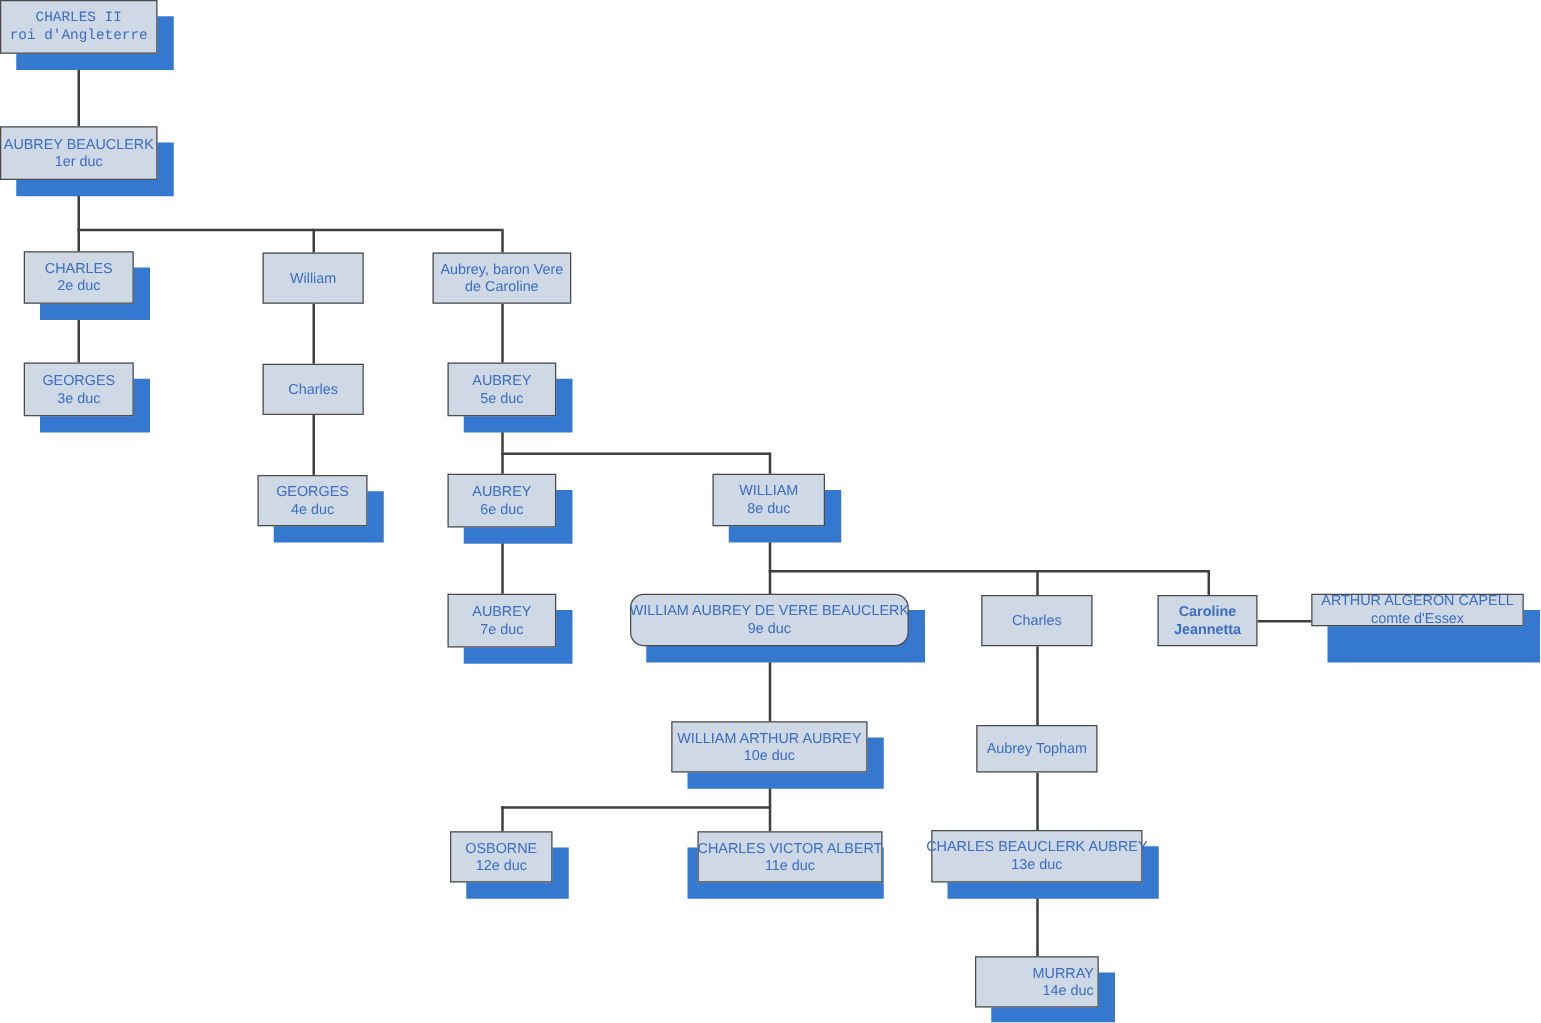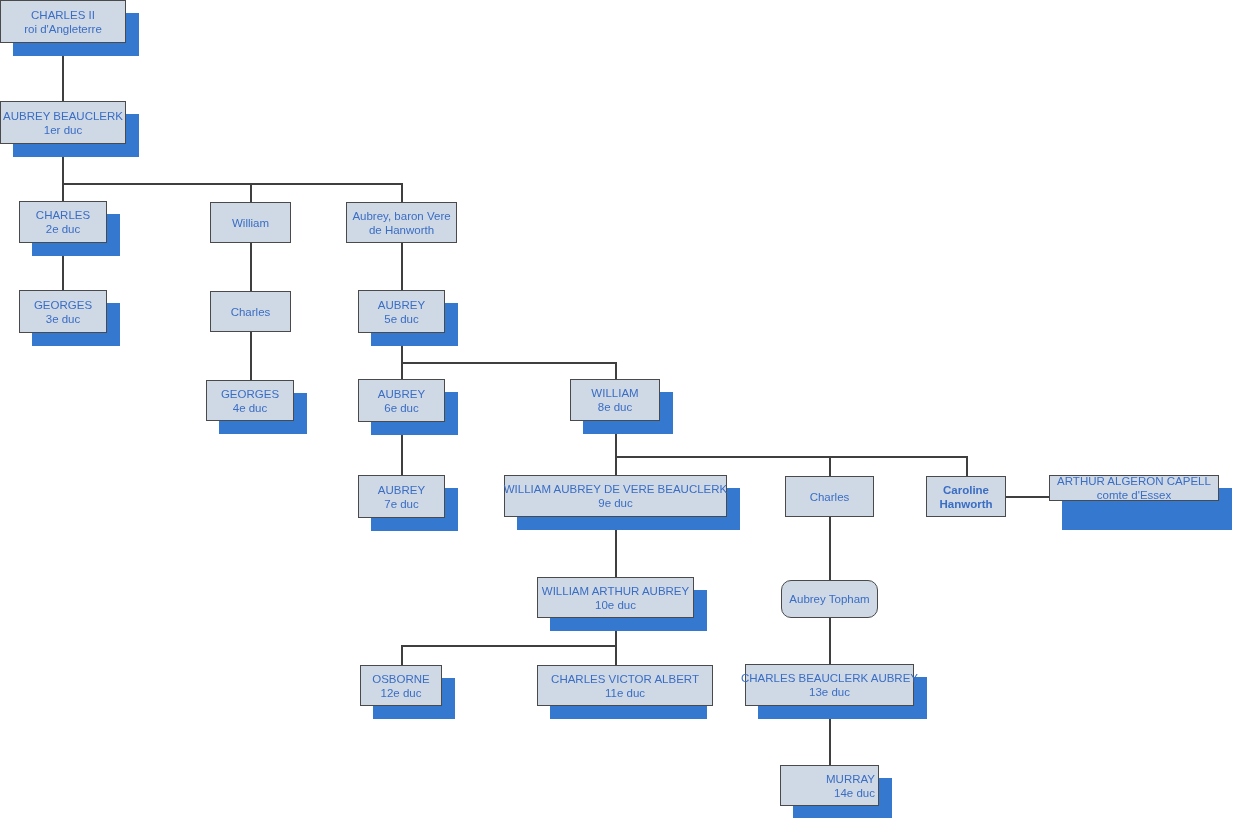--- a/index.html
+++ b/index.html
@@ -97,38 +97,38 @@
       <div class="line v" style="left: 615px; top: 517px; height: 61px;"></div>
       <div class="line v" style="left: 829px; top: 517px; height: 64px;"></div>
       <div class="line v" style="left: 615px; top: 618px; height: 28px;"></div>
       <div class="line h" style="left: 401px; top: 645px; width: 215px;"></div>
       <div class="line v" style="left: 401px; top: 645px; height: 21px;"></div>
       <div class="line v" style="left: 615px; top: 645px; height: 21px;"></div>
       <div class="line v" style="left: 829px; top: 618px; height: 47px;"></div>
       <div class="line v" style="left: 829px; top: 706px; height: 60px;"></div>
     </div>
   <div id="nodes">
-      <div class="node" style="left: 0px; top: 0px; width: 126px; height: 43px;">
+      <div class="node" style="left: 0px; top: 0px; width: 126px; height: 43px; font-family: Liberation Mono, monospace;">
         <span class="l1">CHARLES II</span>
         <span class="l2">roi d'Angleterre</span>
       </div>
       <div class="node" style="left: 0px; top: 101px; width: 126px; height: 43px;">
         <span class="l1">AUBREY BEAUCLERK</span>
         <span class="l2">1er duc</span>
       </div>
       <div class="node" style="left: 19px; top: 201px; width: 88px; height: 42px;">
         <span class="l1">CHARLES</span>
         <span class="l2">2e duc</span>
       </div>
       <div class="node" style="left: 210px; top: 202px; width: 81px; height: 41px;">
         <span class="l1">William</span>
       </div>
       <div class="node wrap" style="left: 346px; top: 202px; width: 111px; height: 41px;">
         <span class="l1">Aubrey, baron Vere</span>
-        <span class="l2">de Hanworth</span>
+        <span class="l2">de Caroline</span>
       </div>
       <div class="node" style="left: 19px; top: 290px; width: 88px; height: 43px;">
         <span class="l1">GEORGES</span>
         <span class="l2">3e duc</span>
       </div>
       <div class="node" style="left: 210px; top: 291px; width: 81px; height: 41px;">
         <span class="l1">Charles</span>
       </div>
       <div class="node" style="left: 358px; top: 290px; width: 87px; height: 43px;">
         <span class="l1">AUBREY</span>
@@ -143,47 +143,47 @@
         <span class="l2">6e duc</span>
       </div>
       <div class="node" style="left: 570px; top: 379px; width: 90px; height: 42px;">
         <span class="l1">WILLIAM</span>
         <span class="l2">8e duc</span>
       </div>
       <div class="node" style="left: 358px; top: 475px; width: 87px; height: 43px;">
         <span class="l1">AUBREY</span>
         <span class="l2">7e duc</span>
       </div>
-      <div class="node" style="left: 504px; top: 475px; width: 223px; height: 42px;">
+      <div class="node" style="left: 504px; top: 475px; width: 223px; height: 42px; border-radius: 11px;">
         <span class="l1">WILLIAM AUBREY DE VERE BEAUCLERK</span>
         <span class="l2">9e duc</span>
       </div>
       <div class="node" style="left: 785px; top: 476px; width: 89px; height: 41px;">
         <span class="l1">Charles</span>
       </div>
       <div class="node" style="left: 926px; top: 476px; width: 80px; height: 41px; font-weight: bold;">
         <span class="l1">Caroline</span>
-        <span class="l2">Hanworth</span>
+        <span class="l2">Jeannetta</span>
       </div>
       <div class="node" style="left: 1049px; top: 475px; width: 170px; height: 26px;">
         <span class="l1">ARTHUR ALGERON CAPELL</span>
         <span class="l2">comte d'Essex</span>
       </div>
       <div class="node" style="left: 537px; top: 577px; width: 157px; height: 41px;">
         <span class="l1">WILLIAM ARTHUR AUBREY</span>
         <span class="l2">10e duc</span>
       </div>
-      <div class="node" style="left: 781px; top: 580px; width: 97px; height: 38px; border-radius: 10px;">
+      <div class="node" style="left: 781px; top: 580px; width: 97px; height: 38px;">
         <span class="l1">Aubrey Topham</span>
       </div>
       <div class="node" style="left: 360px; top: 665px; width: 82px; height: 41px;">
         <span class="l1">OSBORNE</span>
         <span class="l2">12e duc</span>
       </div>
-      <div class="node" style="left: 537px; top: 665px; width: 176px; height: 41px;">
+      <div class="node" style="left: 558px; top: 665px; width: 148px; height: 41px;">
         <span class="l1">CHARLES VICTOR ALBERT</span>
         <span class="l2">11e duc</span>
       </div>
       <div class="node" style="left: 745px; top: 664px; width: 169px; height: 42px;">
         <span class="l1">CHARLES BEAUCLERK AUBREY</span>
         <span class="l2">13e duc</span>
       </div>
       <div class="node" style="left: 780px; top: 765px; width: 99px; height: 41px; align-items: flex-end;">
         <span class="l1">MURRAY</span>
         <span class="l2">14e duc</span>

